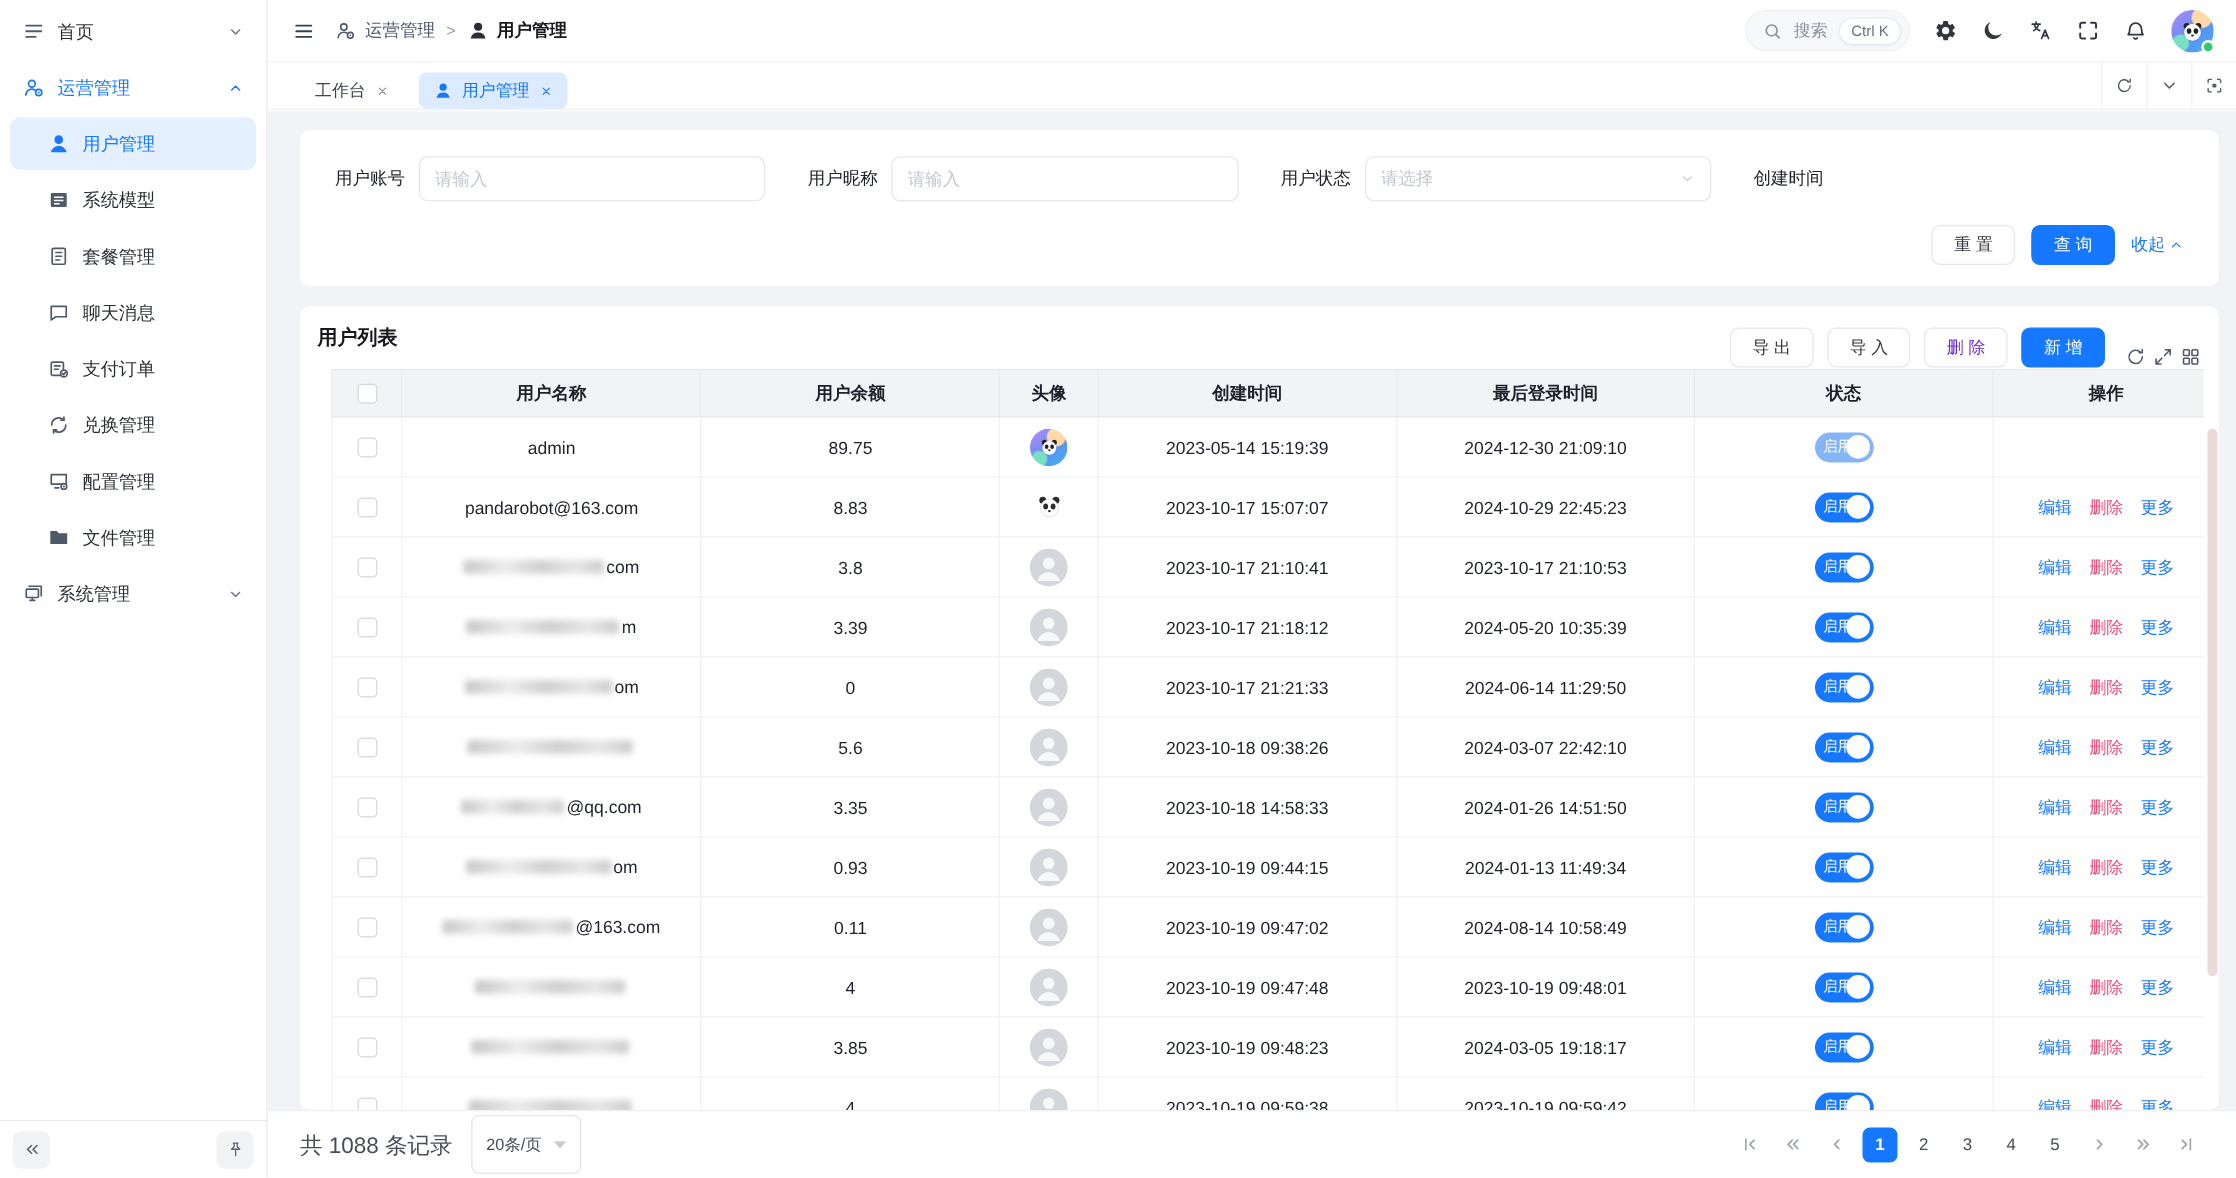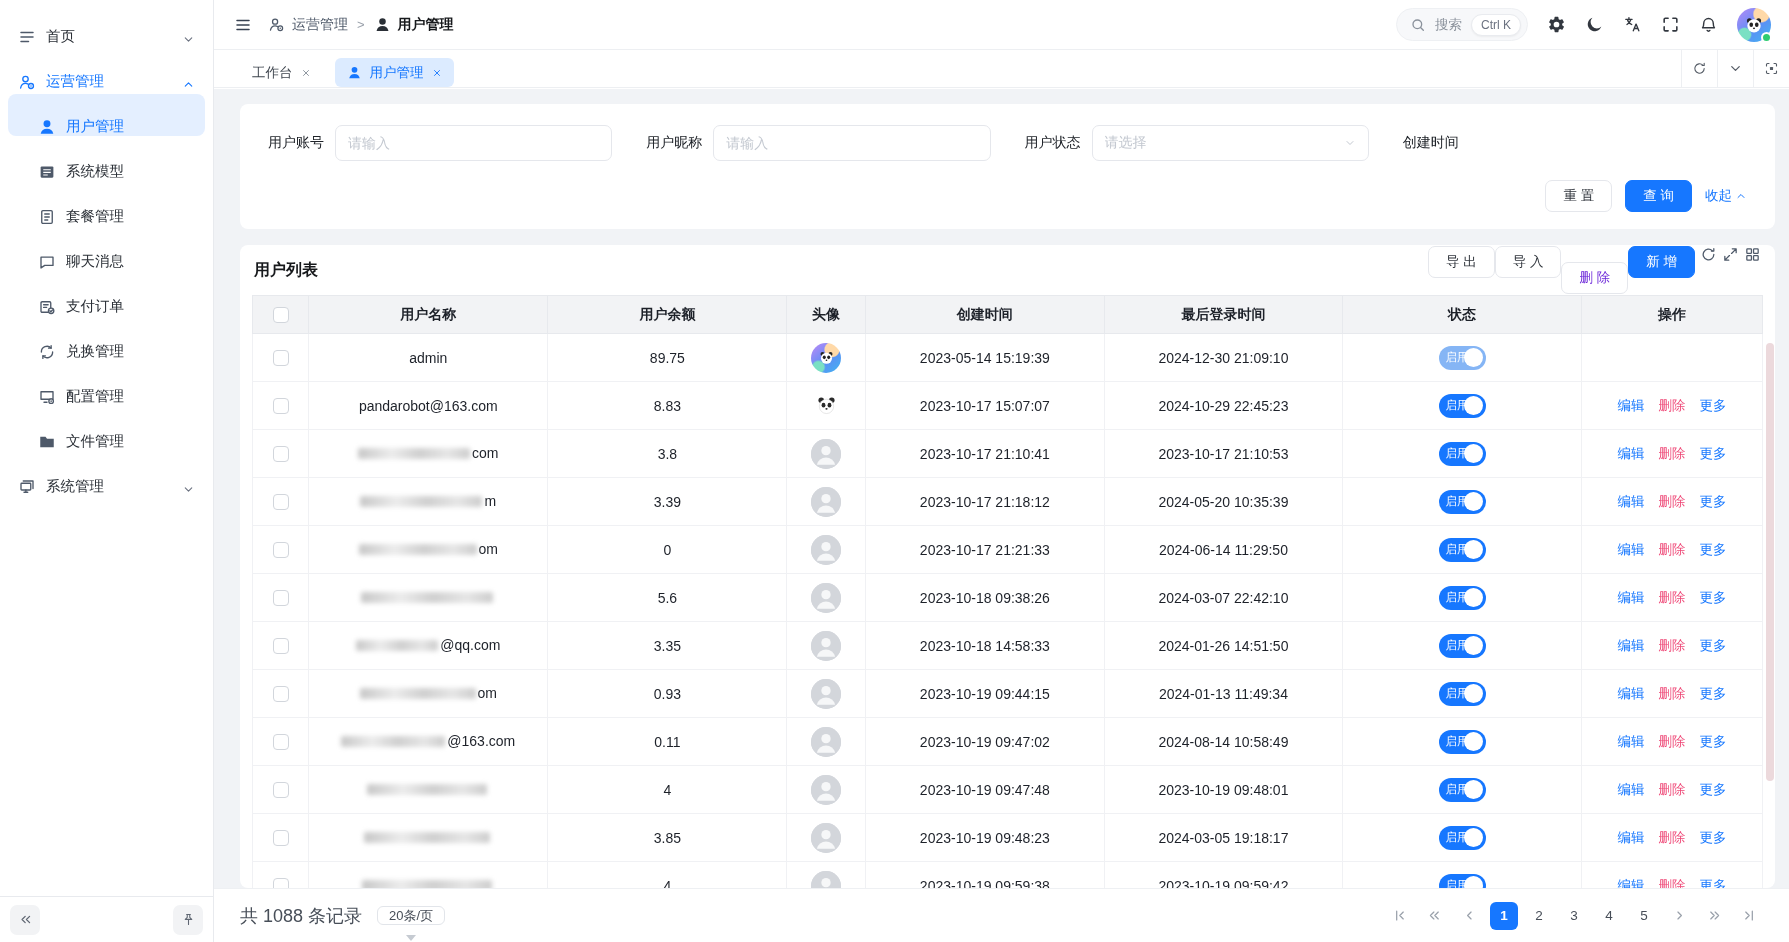--- a/index.html
+++ b/index.html
@@ -12,21 +12,21 @@
   .ic { display:inline-flex; align-items:center; justify-content:center; }
   .ic svg { width:18px; height:18px; display:block; }
 
   
   .sidebar { position:absolute; left:0; top:0; bottom:0; width:214px; background:#fff;
     border-right:1px solid #e8eaee; display:flex; flex-direction:column; z-index:5; }
   .logo-row { height:54px; display:flex; align-items:center; padding-left:16px; gap:10px; flex:none; }
   .logo-mark svg { width:34px; height:34px; }
   .logo-text { font-size:19px; font-weight:700; letter-spacing:.2px; }
   .menu { flex:1; padding:4px 8px 0; overflow:hidden; }
-  .menu-item { height:42px; display:flex; align-items:flex-end; gap:10px; padding:0 10px;
+  .menu-item { height:42px; display:flex; align-items:center; gap:10px; padding:0 10px;
     border-radius:8px; cursor:pointer; color:#2a2f36; margin-bottom:3px; }
   .menu-item .m-ic { color:#4e5969; }
   .menu-item.sub { padding-left:30px; }
   .menu-item.selected { background:#e4efff; color:#1677ff; }
   .menu-item.selected .m-ic { color:#1677ff; }
   .menu-item.group-active { color:#1677ff; }
   .menu-item.group-active .m-ic { color:#1677ff; }
   .menu-label { flex:1; font-size:14.5px; white-space:nowrap; }
   .chev { color:#6b7280; }
   .chev svg { width:13px; height:13px; }
@@ -104,25 +104,25 @@
   .btn.primary { background:#1677ff; border-color:#1677ff; color:#fff; }
   .btn.disabled { color:#6d28d9; cursor:default;margin-top:16px; }
   .link-collapse { color:#1677ff; display:inline-flex; align-items:center; gap:3px; font-size:13.5px; cursor:pointer; }
   .link-collapse svg { width:12px; height:12px; }
 
   
   .table-card { margin-top:16px; flex:1; display:flex; flex-direction:column; overflow:hidden;
     padding:0 12px; position:relative; }
   .table-head-row { height:50px; display:flex; align-items:center; padding:0 2px; flex:none; }
   .table-title { font-size:16px; font-weight:600; color:#17191c; }
-  .tools { margin-left:auto; display:flex; align-items:flex-start; }
+  .tools { margin-left:auto; display:flex; align-items:flex-end; gap:11px; }
   .tool-ic { color:#4e5969; cursor:pointer; margin-left:5px; }
   .tool-ic svg { width:17px; height:17px; }
   .tbl-wrap { flex:1; overflow:hidden; }
-  table { width:100%; border-collapse:collapse; table-layout:fixed; }
+  table { width:100%; border-collapse:collapse; table-layout:fixed;margin-left:13px; }
   thead th { background:#f2f3f5; height:38px; font-weight:600; font-size:14px; color:#1d2129;
     border:1px solid #e7e9ed; }
   tbody td { height:48px; text-align:center; border:1px solid #f0f1f4; font-size:14px;
     color:#1d2129; background:#fff; overflow:hidden; white-space:nowrap; }
   .checkbox { display:inline-block; width:16px; height:16px; border:1.5px solid #d2d6dc;
     border-radius:4px; background:#fff; vertical-align:middle; cursor:pointer; }
   .redacted { display:inline-flex; align-items:center; gap:2px; }
   .blur-block { display:inline-block; height:11px; border-radius:2px;
     background:linear-gradient(90deg,#c7c7c7,#ececec 30%,#cfcfcf 55%,#e6e6e6 80%,#cccccc);
     filter:blur(2.5px); }
@@ -144,22 +144,22 @@
   .switch.muted { background:#85b5f5; }
   .op-link { margin:0 7px; font-size:13.5px; color:#1677ff; cursor:pointer; text-decoration:none; }
   .op-link.danger { color:#ef4a78; }
   .scroll-thumb { position:absolute; right:1px; top:98px; width:8px; height:438px; border-radius:4px;
     background:#ecd9dc; cursor:pointer; }
 
   
   .pagebar { position:absolute; left:214px; right:0; bottom:0; height:54px; background:#fff;
     display:flex; align-items:center; padding:0 26px; border-top:1px solid #eef0f3; }
   .total-text { color:#474e58; font-size:18px; }
-  .size-select { margin-left:15px; height:19px; border:1px solid #e2e5ea; border-radius:6px;
-    display:flex; align-items:center; gap:10px; padding:0 11px; color:#474e58; font-size:13px; cursor:pointer;flex-direction:column; }
+  .size-select { margin-left:15px; height:47px; border:1px solid #e2e5ea; border-radius:6px;
+    display:flex; align-items:center; gap:10px; padding:0 11px; color:#474e58; font-size:13px; cursor:pointer; }
   .tri { width:0; height:0; border-left:5px solid transparent; border-right:5px solid transparent;
     border-top:6px solid #c6cbd2; }
   .pager { margin-left:auto; display:flex; align-items:center; gap:7px; }
   .pg { min-width:28px; height:28px; border-radius:6px; display:inline-flex; align-items:center;
     justify-content:center; color:#474e58; font-size:13.5px; cursor:pointer; padding:0 4px; }
   .pg svg { width:15px; height:15px; }
   .pg.nav { color:#9aa1ab; }
   .pg.active { background:#1677ff; color:#fff; font-weight:600; }
 </style>
 </head>

